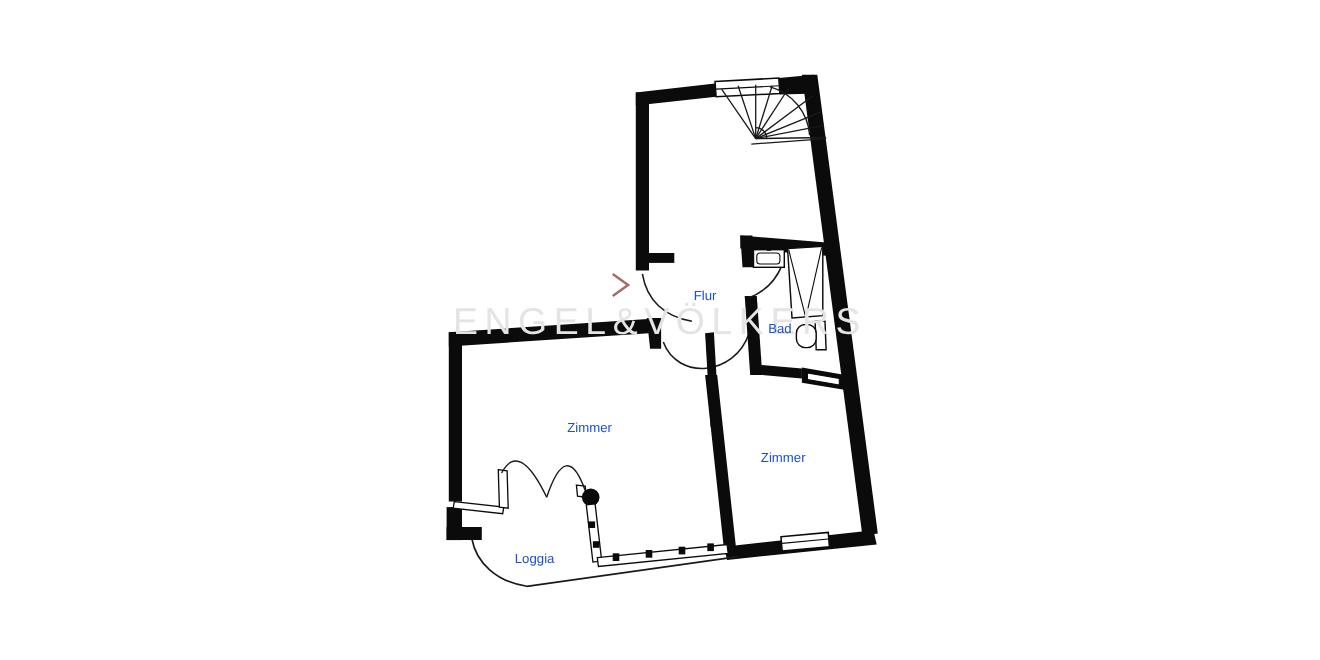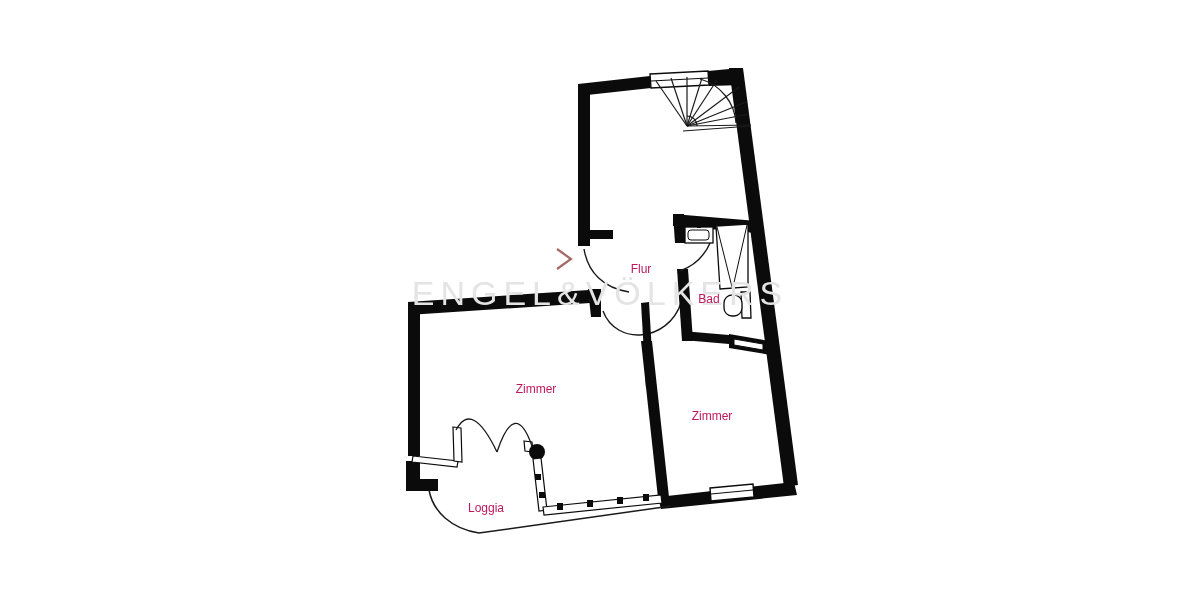--- a/index.html
+++ b/index.html
@@ -7,21 +7,21 @@
        font-family:"Liberation Sans", sans-serif;}
   .stage{position:absolute;left:0;top:0;width:1200px;height:600px;}
   svg.plan{position:absolute;left:0;top:0;}
   .watermark{
     position:absolute;left:600px;top:295px;transform:translate(-50%,-54%);
     font-size:34px;letter-spacing:6px;color:#e4e4e4;font-weight:400;
     white-space:nowrap;z-index:5;pointer-events:none;
   }
   .room-label{
     position:absolute;transform:translate(-50%,-50%);
-    font-size:12px;color:#be185d;z-index:6;white-space:nowrap;
+    font-size:12px;color:#1d4ed8;z-index:6;white-space:nowrap;
   }
 </style>
 </head>
 <body>
 
 <div class="stage">
 
   <svg class="plan" width="1200" height="600" viewBox="0 0 1200 600">
 
     <g fill="#0b0b0b" stroke="none">

